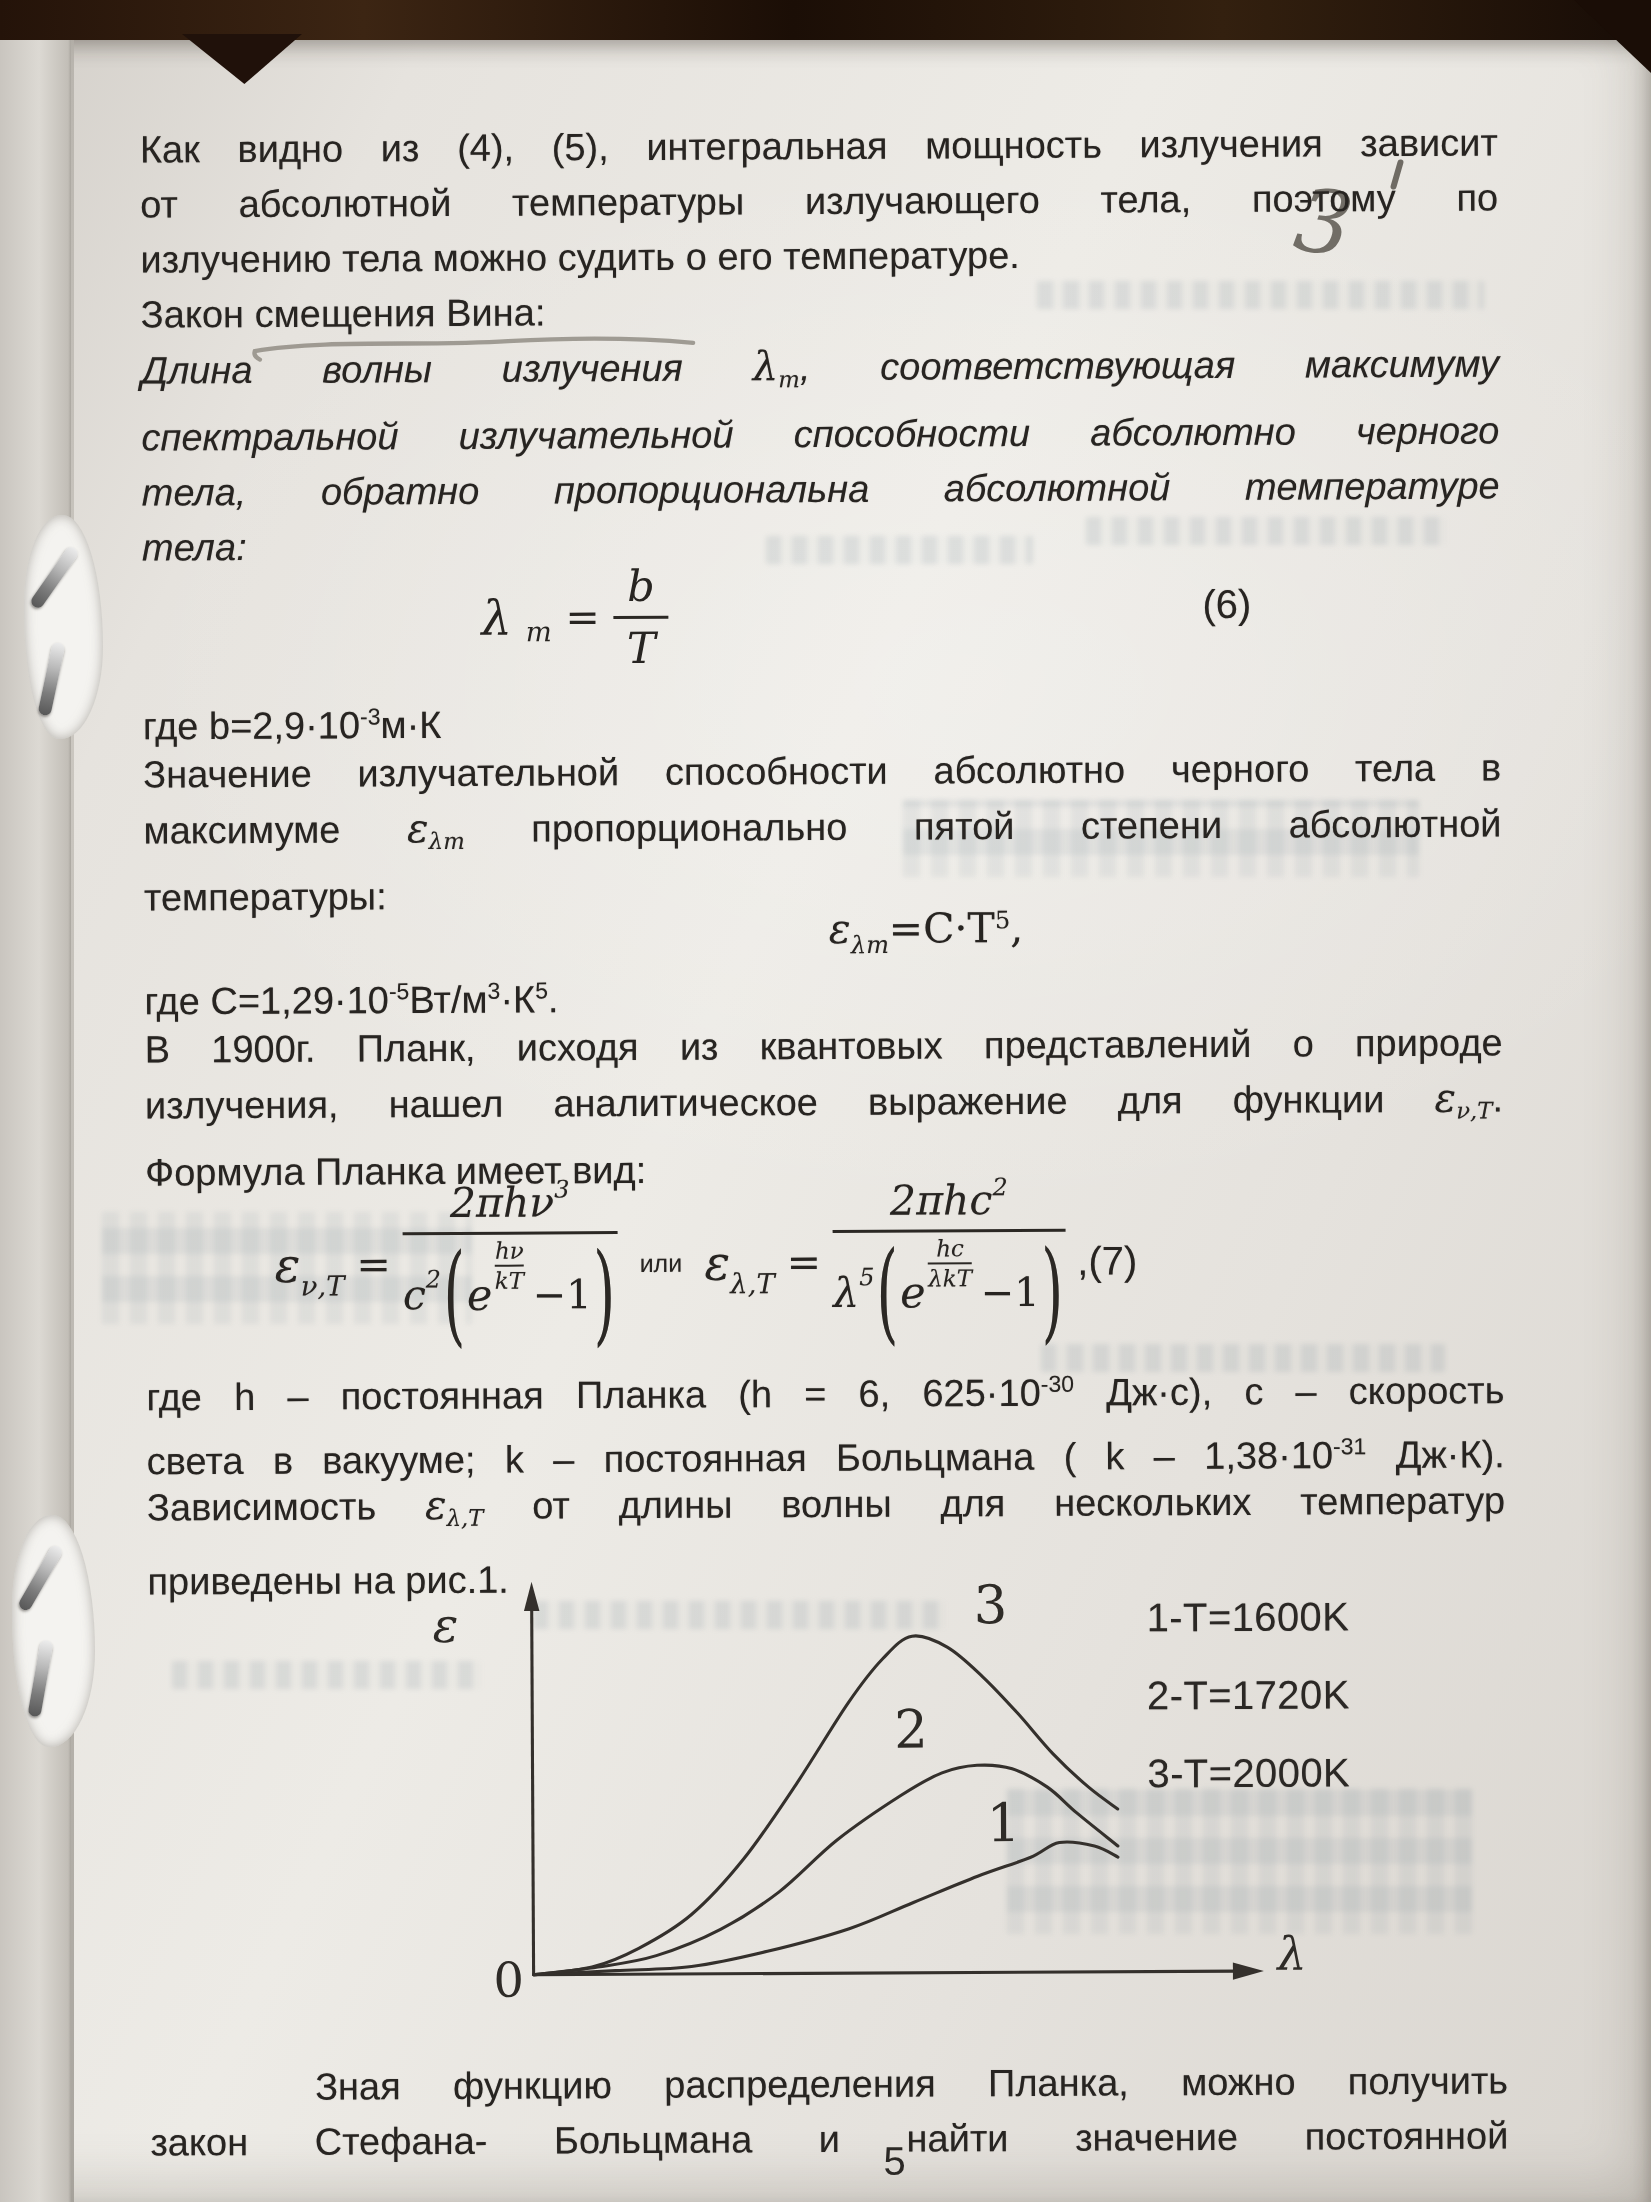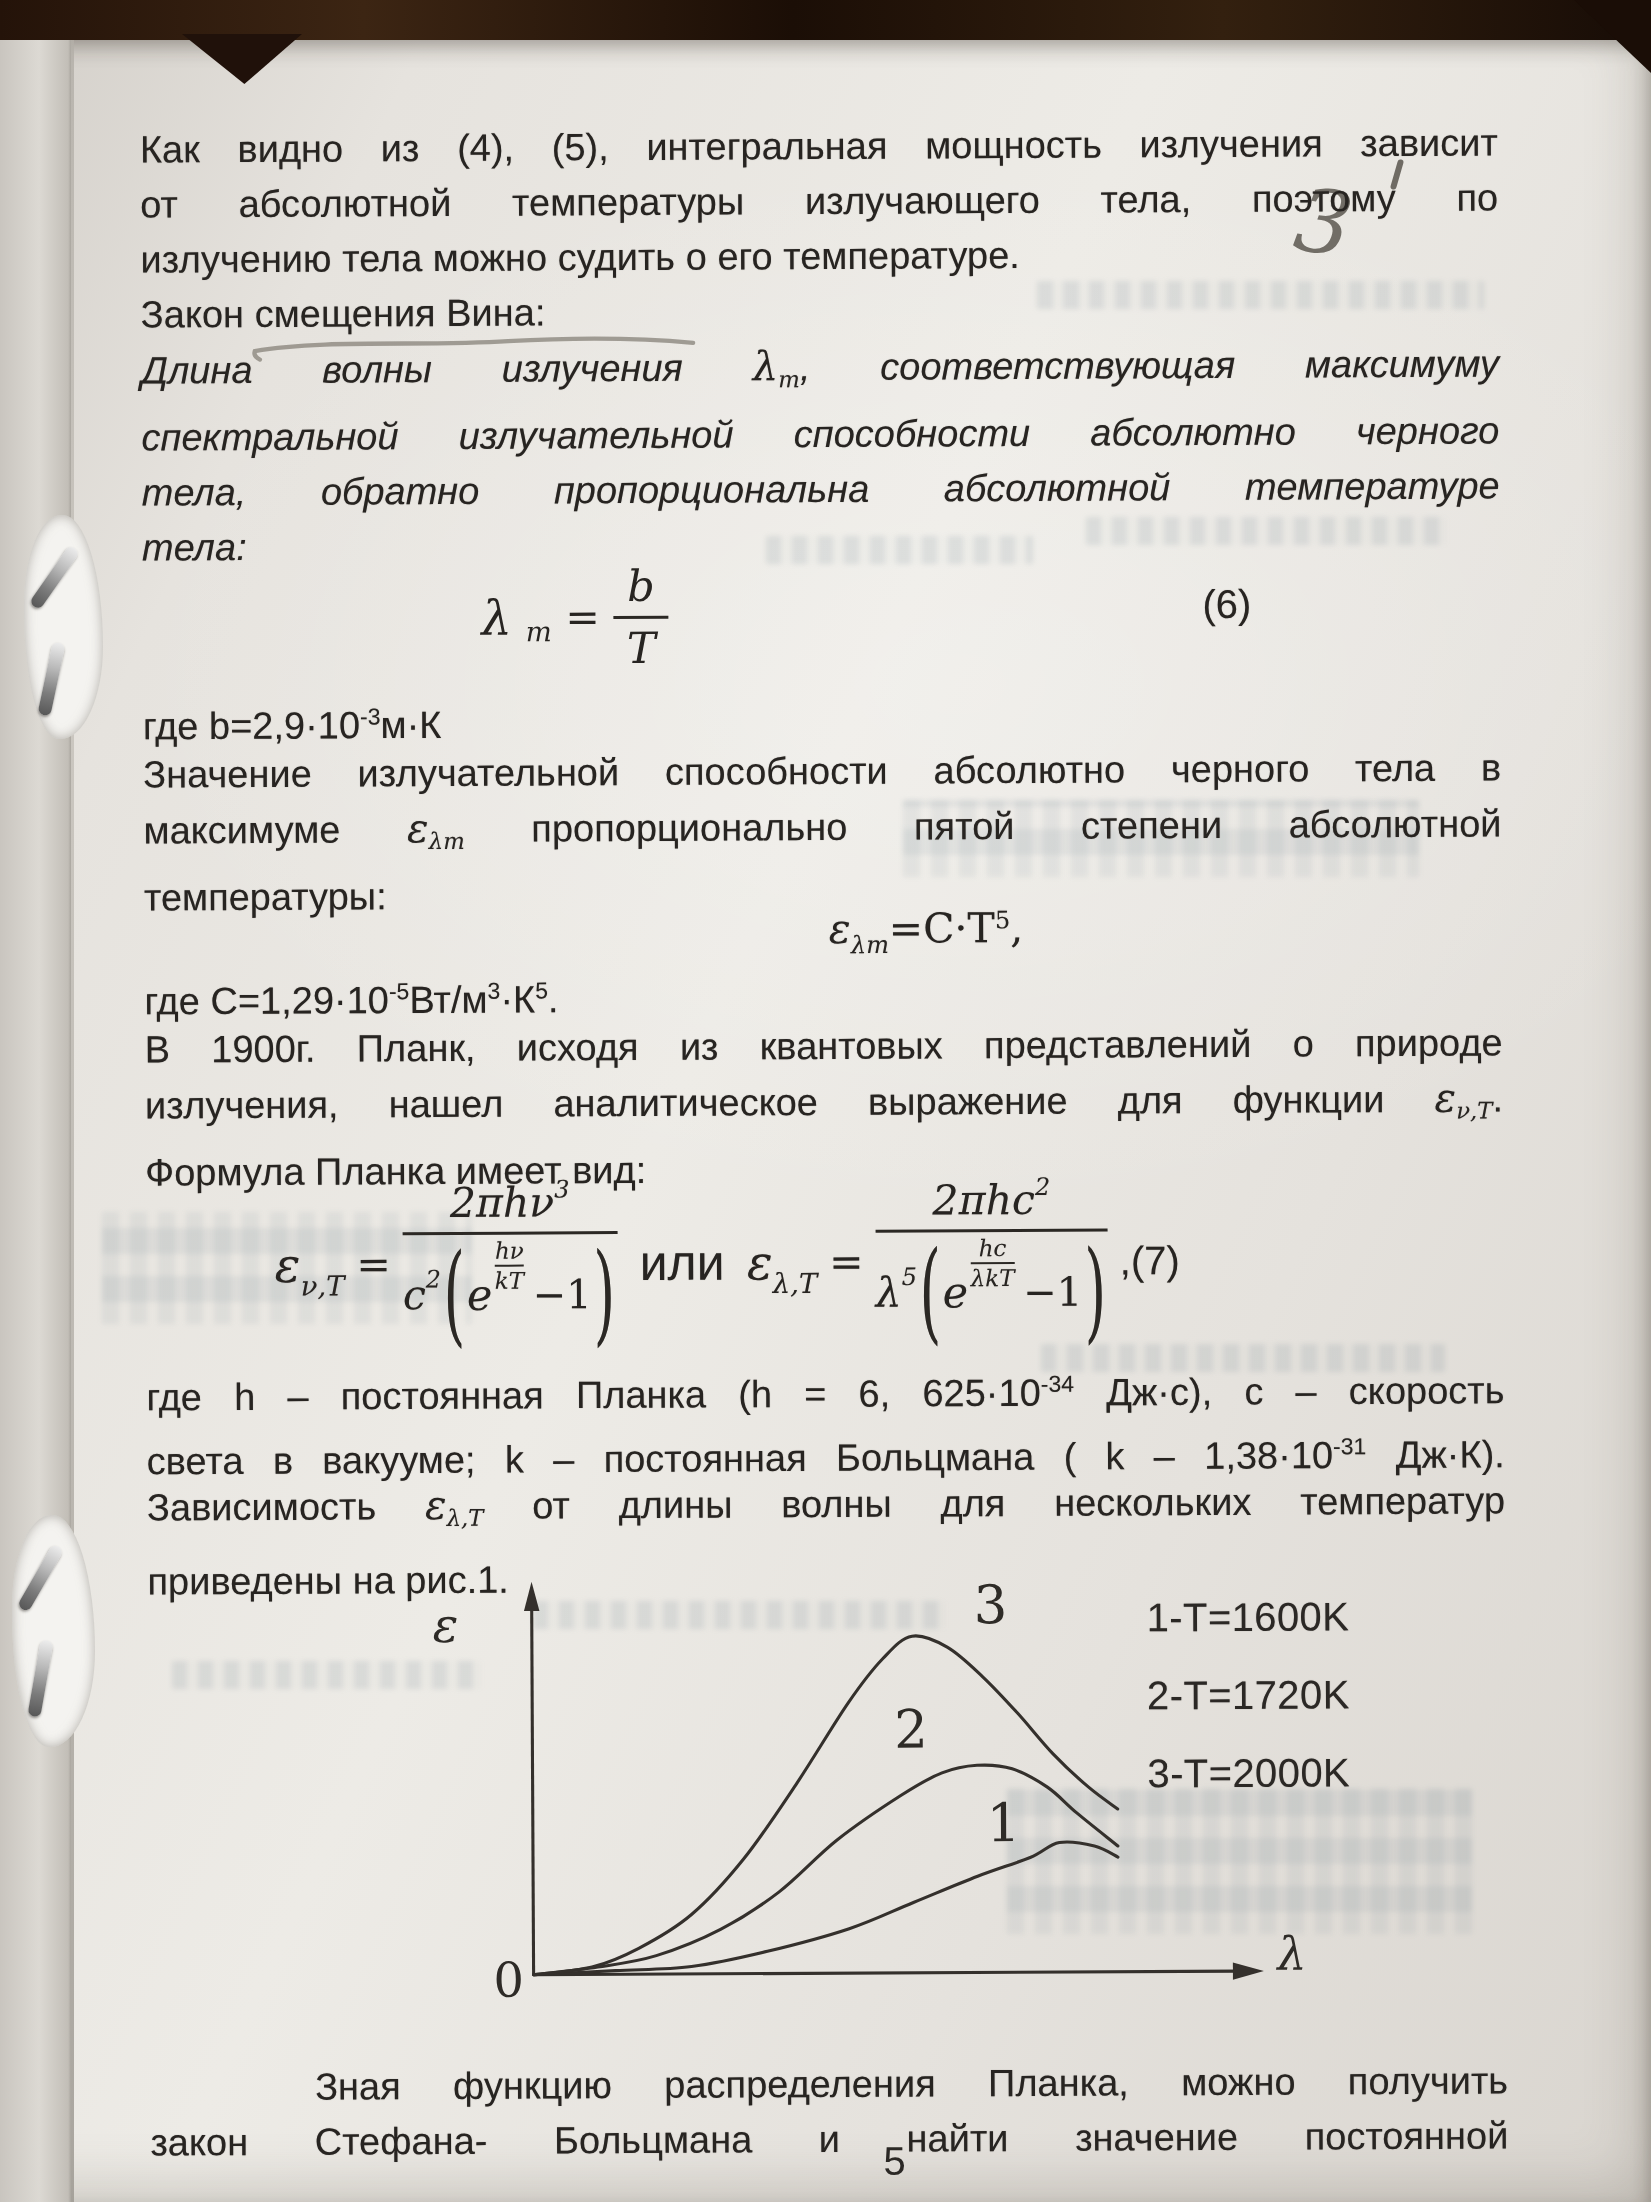--- a/index.html
+++ b/index.html
@@ -72,21 +72,21 @@
   .coef{font-family:"DejaVu Serif",serif;font-style:italic;font-size:41px;}
   .coefsup{font-family:"DejaVu Serif",serif;font-style:italic;font-size:24px;display:inline-block;transform:translateY(-15.5px);}
   .paren{font-family:"DejaVu Serif",serif;font-size:110px;font-weight:400;display:inline-block;
     transform:scaleX(.5);line-height:1.05;margin:0 -8.6px;color:#2b2824;}
   .ee{font-family:"DejaVu Serif",serif;font-style:italic;font-size:43px;}
   .minifrac{display:inline-flex;flex-direction:column;align-items:center;
     font-family:"DejaVu Serif",serif;font-style:italic;font-size:23px;line-height:26px;
     transform:translateY(-29px);margin-left:2.6px;}
   .minifrac .mb{height:2.2px;background:#2b2824;align-self:stretch;margin:0.9px 0;}
   .m1{font-family:"DejaVu Serif",serif;font-size:40px;margin-left:8.6px;}
-  .fortext{font-size:50px;margin:0 10.3px;}
+  .fortext{font-size:25px;margin:0 10.3px;}
   .f7tag{font-size:40px;}
   
   .figure{position:absolute;left:413px;top:1540px;width:929px;height:465px;}
   .figure .axlabel{position:absolute;font-family:"DejaVu Serif",serif;color:#2e2b27;}
   .eps-label{left:17px;top:22.4px;font-size:48px;font-style:italic;}
   .lambda-label{left:860px;top:356px;font-size:46px;font-style:italic;}
   .zero-label{left:76px;top:377px;font-size:48px;}
   .curve-num{position:absolute;font-family:"DejaVu Serif",serif;font-size:53px;color:#2e2b27;}
   .legend{position:absolute;left:1144px;top:1547px;font-size:40px;line-height:78px;
     color:#2b2825;letter-spacing:0.4px;font-weight:500;text-shadow:0 0 1px rgba(60,55,50,.45);}
@@ -221,21 +221,21 @@
                 <span>λkT</span>
               </span>
             <span class="m1">−1</span>
             <span class="paren">)</span>
           </span>
         </span>
         <span class="f7tag">,(7)</span>
       </div>
 
       <div class="tb" style="top:1325px;">
-        <span class="jl"><span>где h – постоянная Планка (h = 6, 625·10</span><span class="tsup">-34</span><span> Дж·с), с – скорость</span></span>
+        <span class="jl"><span>где h – постоянная Планка (h = 6, 625·10</span><span class="tsup">-30</span><span> Дж·с), с – скорость</span></span>
         <span class="jl"><span>света в вакууме; k – постоянная Больцмана ( k – 1,38·10</span><span class="tsup">-31</span><span> Дж·К).</span></span>
       </div>
 
       <div class="tb" style="top:1439px;line-height:62px;">
         <span class="jl"><span>Зависимость </span><span class="fsym">ε</span><span class="fsubsc">λ,T</span><span> от длины волны для нескольких температур</span></span>
         <span class="nl">приведены на рис.1.</span>
       </div>
 
       <div class="figure">
         <svg id="curves-svg" width="929" height="465" viewBox="0 0 1080 540">

